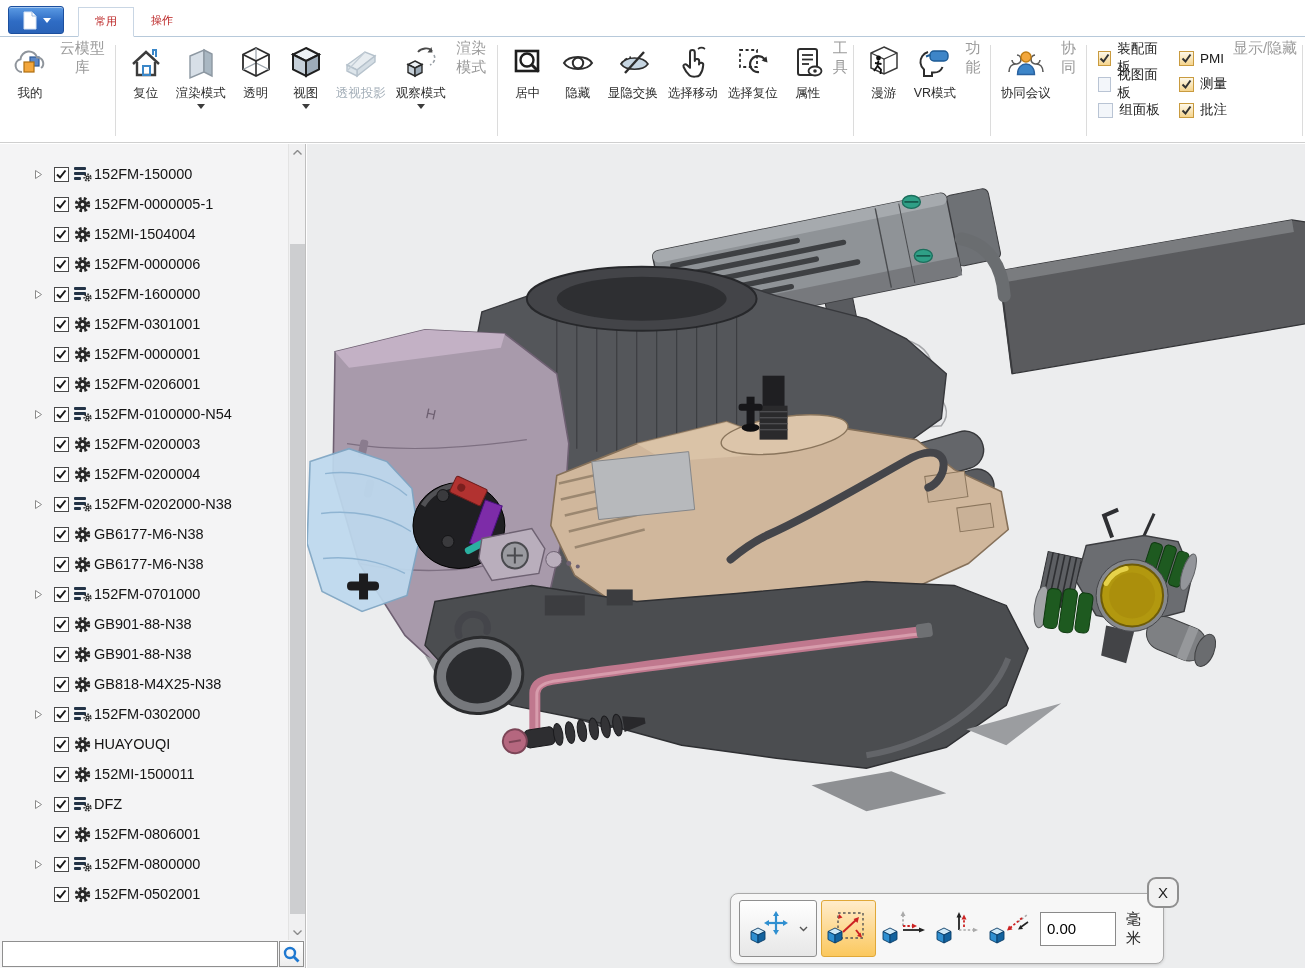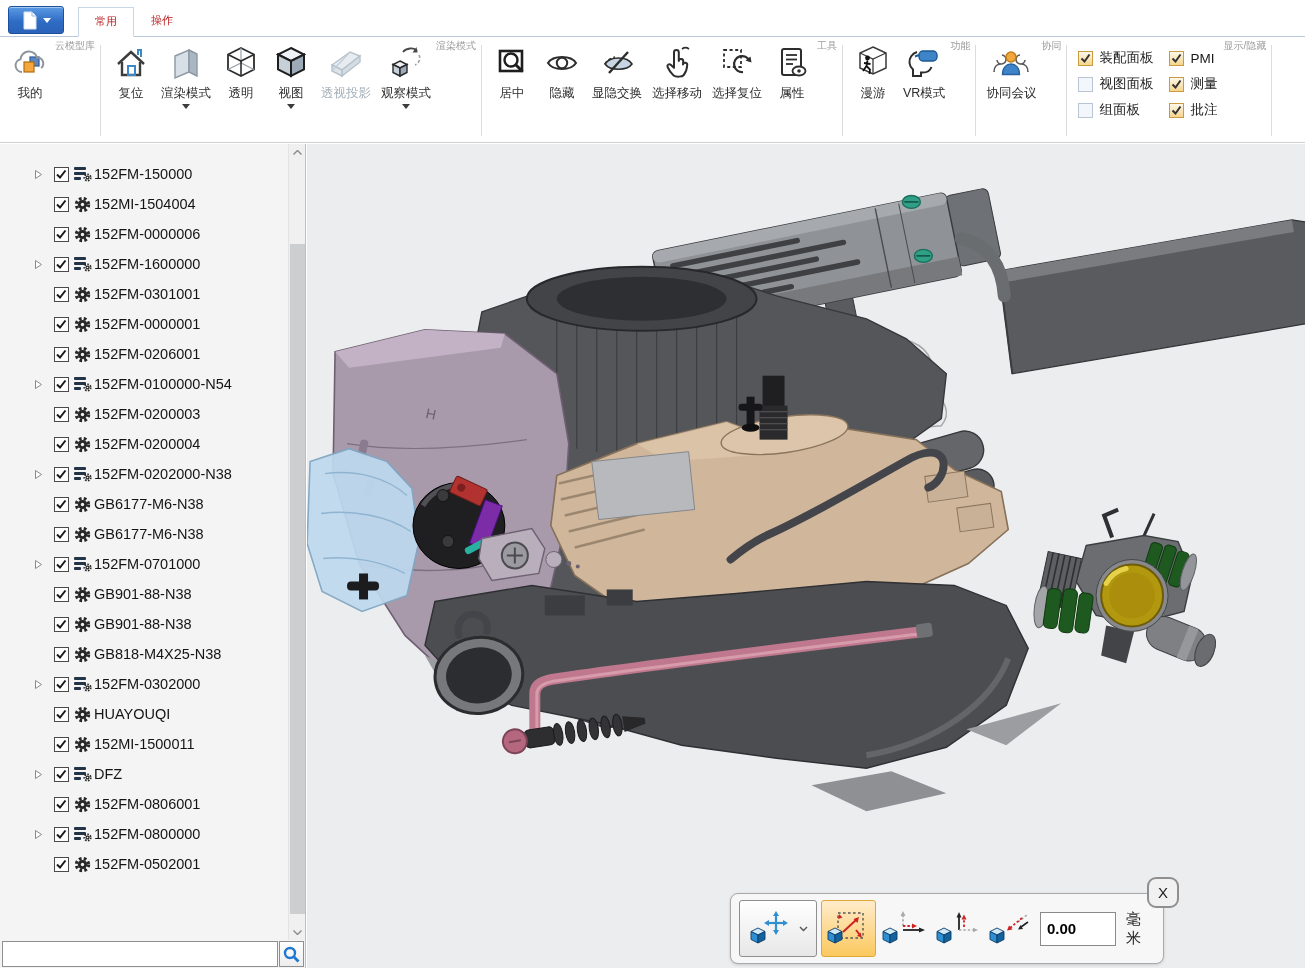--- a/index.html
+++ b/index.html
@@ -13,21 +13,21 @@
   .app-button { position:relative; margin:0 14px 2px 8px; width:56px; height:28px; border-radius:3px;
     background:linear-gradient(#5b9be4,#2f6cc4 55%,#2a63b8); border:1px solid #1c4f9e;
     display:flex; align-items:center; justify-content:center; gap:5px; box-shadow:inset 0 1px 0 rgba(255,255,255,.45); cursor:pointer; }
   .tab { padding:6px 16px 7px 16px; font-size:11px; color:#b91c1c; border:1px solid transparent; cursor:pointer; }
   .tab.active { background:#fff; border-color:#c9d6e4; border-bottom-color:#fff; margin-bottom:-1px; }
 
   
   .ribbon { position:absolute; left:0; top:37px; width:100%; height:106px; background:#fff; border-bottom:1px solid #cfcfcf; display:flex; align-items:stretch; padding:2px 0 0 2px; }
   .rgroup { display:flex; padding:0 3px; }
   .rrow { flex:1; display:flex; align-items:flex-start; }
-  .rglabel { text-align:center; font-size:10px; color:#9b9b9b; padding-bottom:3px; }
+  .rglabel { text-align:center; font-size:15px; color:#9b9b9b; padding-bottom:3px; }
   .vsep { width:1px; background:#dcdcdc; margin:6px 2px 6px 2px; }
   .rbtn { display:flex; flex-direction:column; align-items:center; padding:4px 5px 0 5px; min-width:46px; cursor:pointer; }
   .rbtn .ricon { width:40px; height:40px; display:block; }
   .rbtn .rlabel { font-size:12.5px; color:#2c2c2c; margin-top:2px; white-space:nowrap; }
   .rbtn.disabled .rlabel { color:#a3aeb8; }
   .rbtn .caret { margin-top:2px; height:5px; }
   .shgrid { display:grid; grid-auto-flow:column; grid-template-rows:repeat(3,26px); column-gap:16px; align-content:center; margin:6px 6px 0 6px; }
   .rcb { display:flex; align-items:center; gap:6px; font-size:13.5px; color:#1a1a1a; cursor:pointer; }
   .cbbox { width:15px; height:15px; border:1px solid #b9c4d4; background:#f3f6fa; display:flex; align-items:center; justify-content:center; }
   .cbbox.on { border:1px solid #c99b3f; background:linear-gradient(#fdf8ea,#f5d48d); }
@@ -50,21 +50,21 @@
 
   .viewport { position:absolute; left:307px; top:0; width:998px; height:824px; background:#ecedee; }
   .scene { position:absolute; left:0; top:0; }
 
   
   .xform { position:absolute; left:423px; top:749px; width:434px; height:71px; background:#f7f7f7; border:1px solid #a9a9a9; border-radius:8px; box-shadow:0 1px 3px rgba(0,0,0,.15); display:flex; align-items:center; padding:0 8px; gap:4px; }
   .xbtn { height:57px; border-radius:3px; display:flex; align-items:center; justify-content:center; cursor:pointer; }
   .xbtn.boxed { width:80px; border:1px solid #8f8f8f; background:linear-gradient(#ffffff,#e7e7e7); }
   .xbtn.selected { width:57px; border:1px solid #e0a838; background:linear-gradient(#ffeccb,#fbc85e); }
   .xbtn.flat { width:51px; }
-  .xinput { width:76px; height:34px; border:1px solid #8a8a8a; background:#fff; font-size:15px; padding:0 6px; font-family:"Liberation Sans",sans-serif;font-weight:bold; }
+  .xinput { width:76px; height:34px; border:1px solid #8a8a8a; background:#fff; font-size:15px; padding:0 6px; font-family:"Liberation Sans",sans-serif; }
   .xunit { font-size:15px; color:#1a1a1a; margin-left:6px; }
   .close-chip { position:absolute; left:840px; top:733px; width:32px; height:31px; background:#f1f1f1; border:2px solid #8f8f8f; border-radius:9px; display:flex; align-items:center; justify-content:center; font-size:15px; color:#222; cursor:pointer; }
 </style>
 </head>
 <body>
 
 <div id="app">
   <div class="corner-chip"></div>
 
   <div class="titlebar">
@@ -354,20 +354,37 @@
                 <path d="M3 7.5 L6 10.5 L11.5 3.5" fill="none" stroke="#1a1a1a" stroke-width="2"></path>
               </svg>
             </span>
             <span class="ticon">
               <svg width="17" height="17" viewBox="0 0 17 17">
                 <circle cx="8.5" cy="8.5" r="6" fill="none" stroke="#262626" stroke-width="3.4" stroke-dasharray="2.6 2.2"></circle>
                 <circle cx="8.5" cy="8.5" r="4.6" fill="#262626"></circle>
                 <circle cx="8.5" cy="8.5" r="1.7" fill="#f4f4f5"></circle>
               </svg>
             </span>
+            <span class="tlabel">152FM-0000005-1</span>
+          </div>
+          <div class="trow">
+            <span class="texp"></span>
+            <span class="tcb">
+              <svg width="15" height="15" viewBox="0 0 15 15">
+                <rect x="0.5" y="0.5" width="14" height="14" fill="#fff" stroke="#4a4a4a"></rect>
+                <path d="M3 7.5 L6 10.5 L11.5 3.5" fill="none" stroke="#1a1a1a" stroke-width="2"></path>
+              </svg>
+            </span>
+            <span class="ticon">
+              <svg width="17" height="17" viewBox="0 0 17 17">
+                <circle cx="8.5" cy="8.5" r="6" fill="none" stroke="#262626" stroke-width="3.4" stroke-dasharray="2.6 2.2"></circle>
+                <circle cx="8.5" cy="8.5" r="4.6" fill="#262626"></circle>
+                <circle cx="8.5" cy="8.5" r="1.7" fill="#f4f4f5"></circle>
+              </svg>
+            </span>
             <span class="tlabel">152MI-1504004</span>
           </div>
           <div class="trow">
             <span class="texp"></span>
             <span class="tcb">
               <svg width="15" height="15" viewBox="0 0 15 15">
                 <rect x="0.5" y="0.5" width="14" height="14" fill="#fff" stroke="#4a4a4a"></rect>
                 <path d="M3 7.5 L6 10.5 L11.5 3.5" fill="none" stroke="#1a1a1a" stroke-width="2"></path>
               </svg>
             </span>

